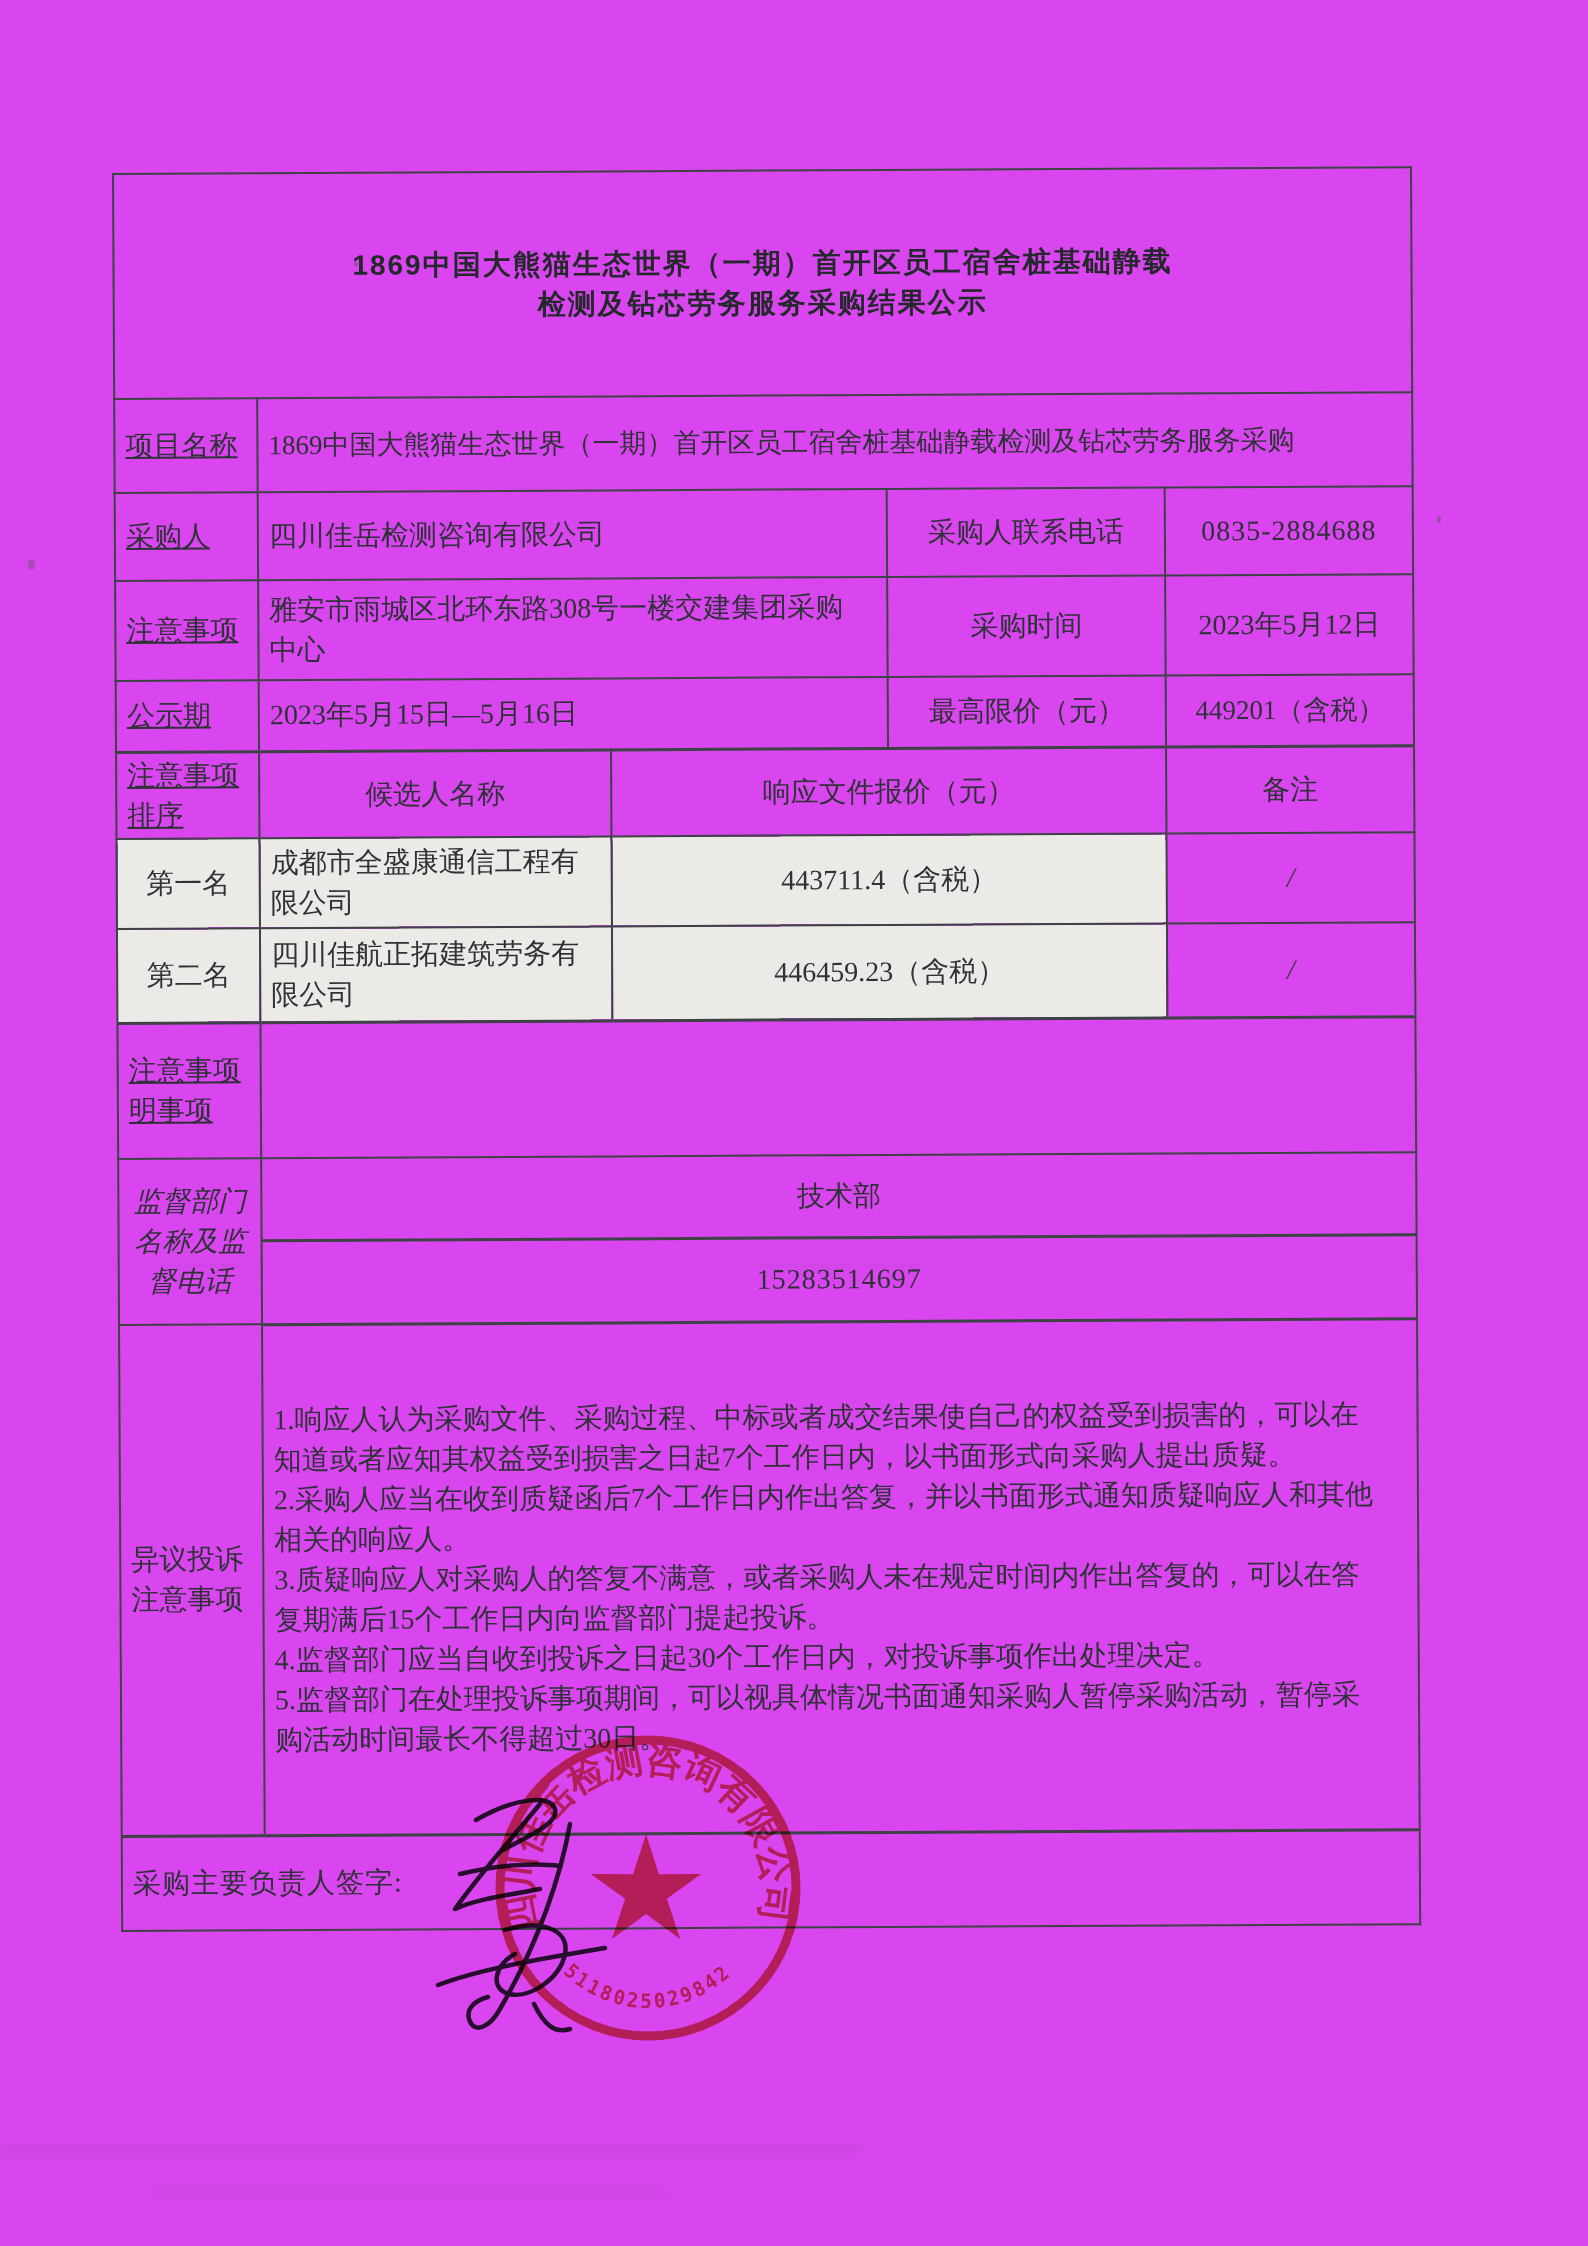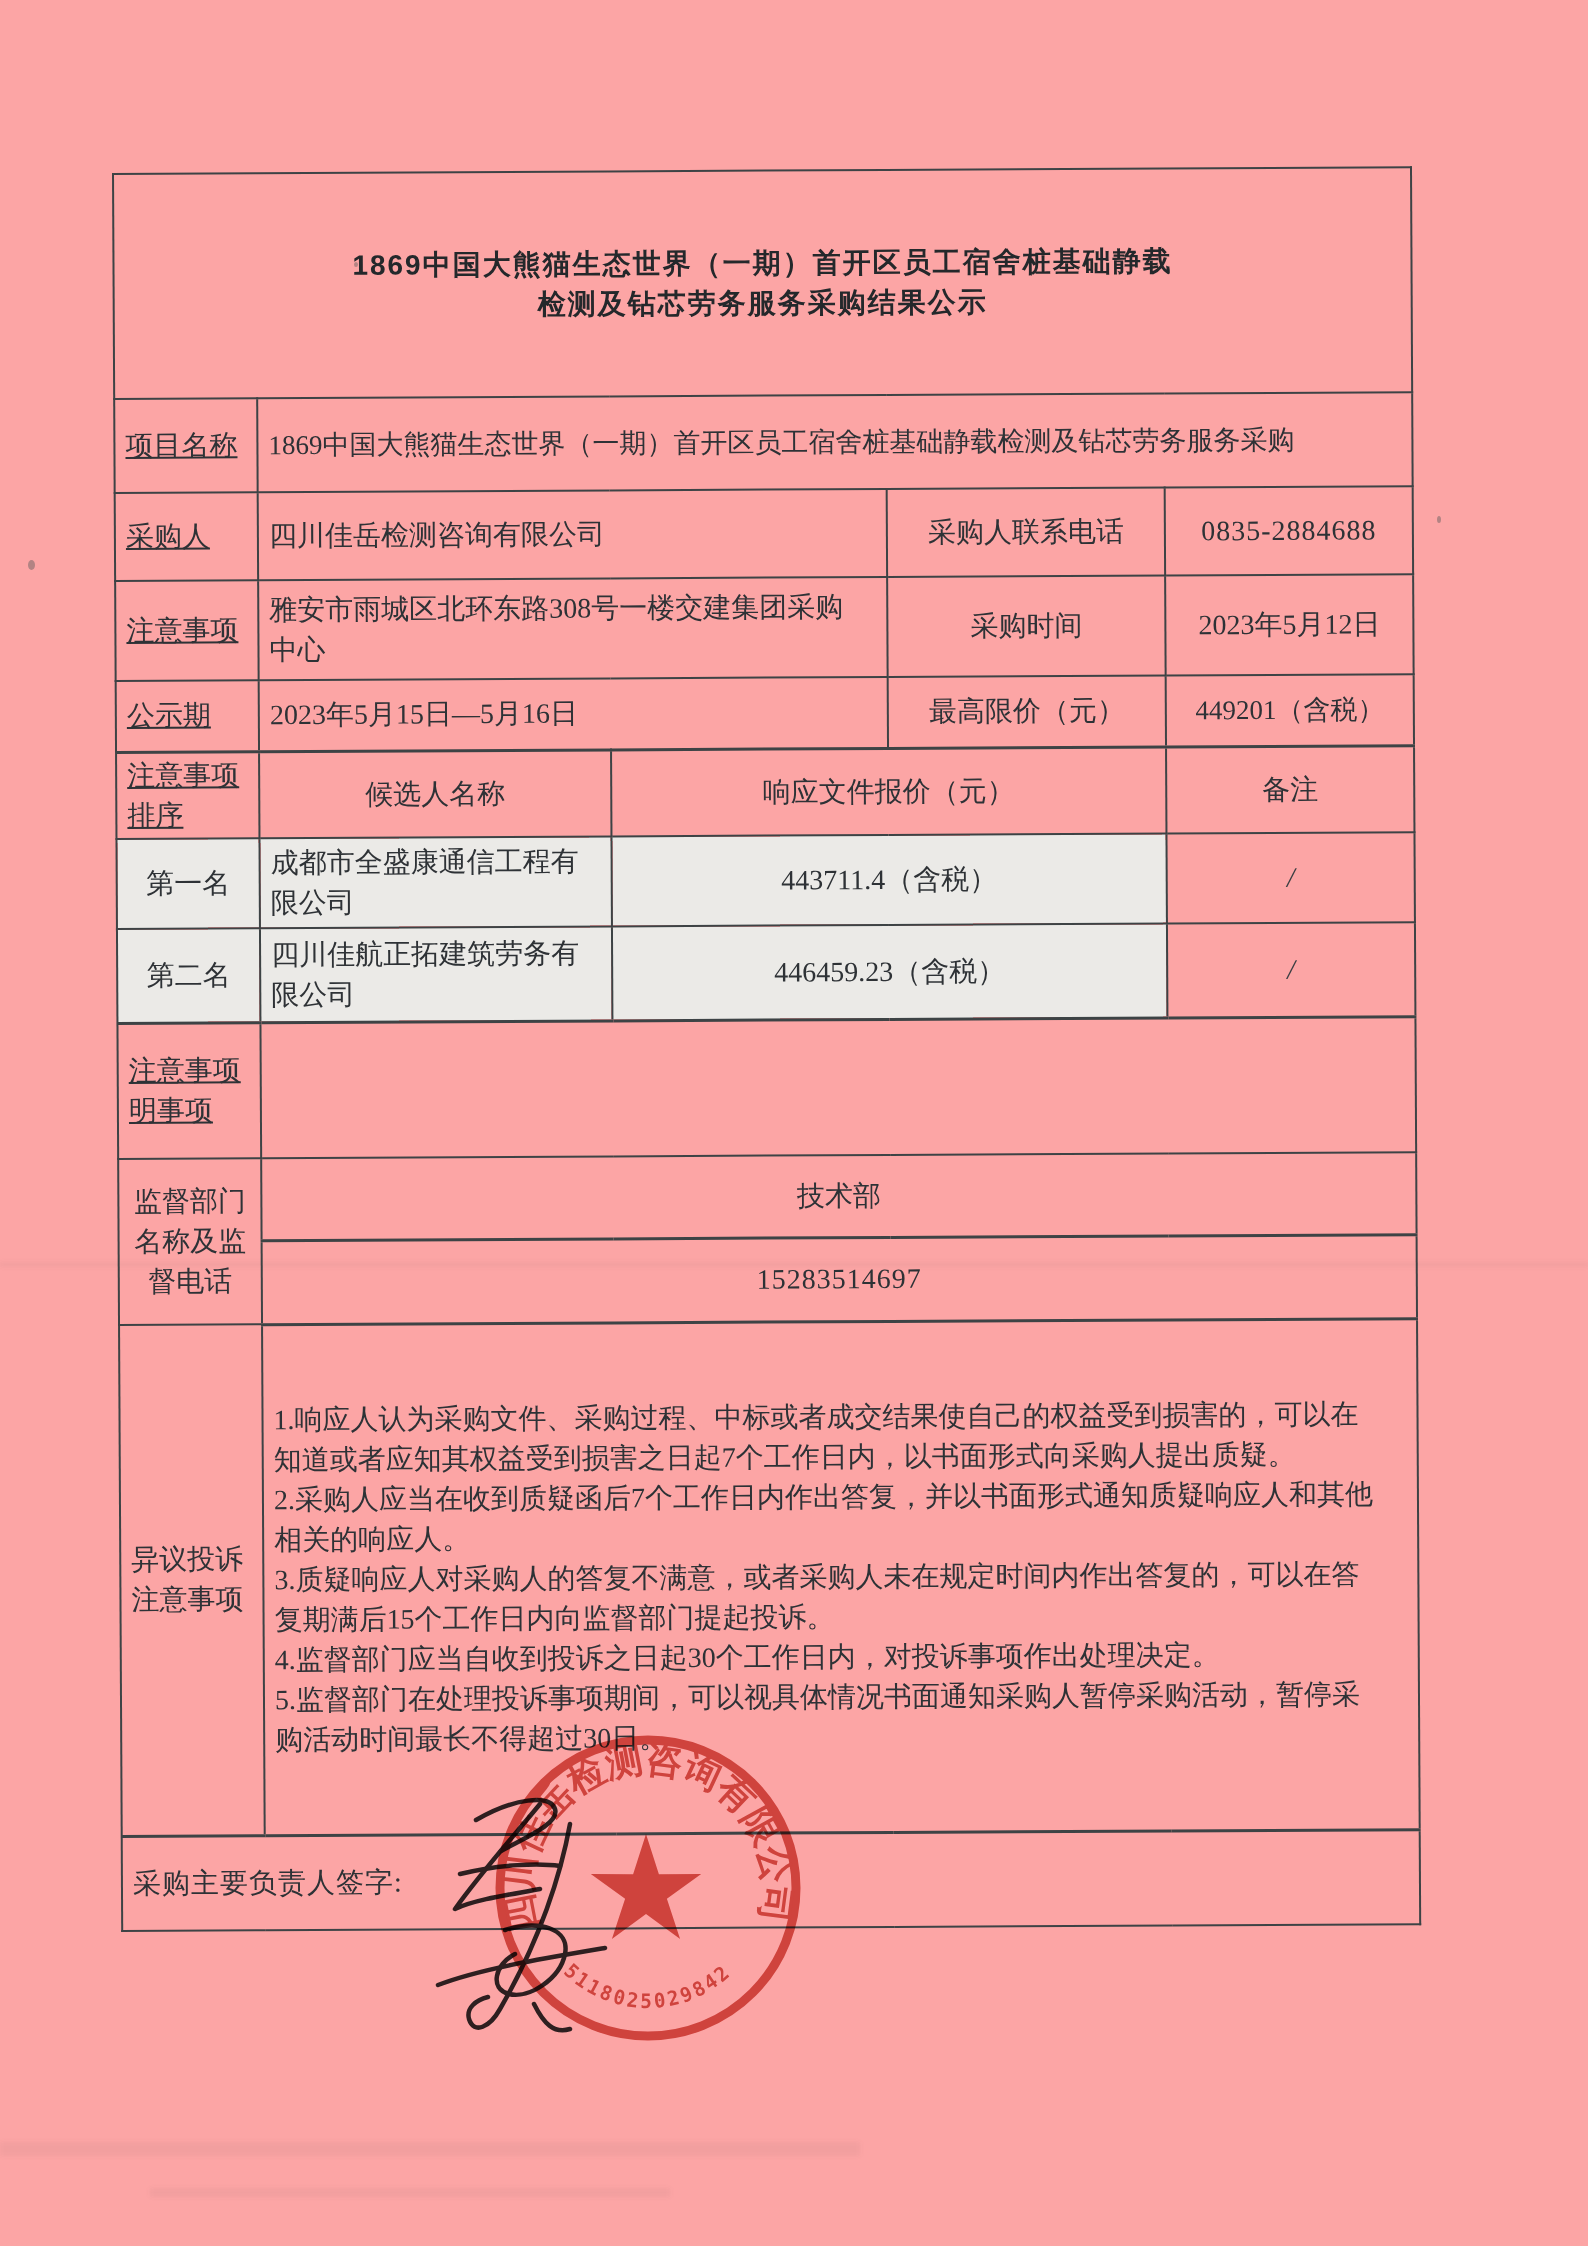--- a/index.html
+++ b/index.html
@@ -1,20 +1,20 @@
 <!DOCTYPE html>
 <html><head>
 <meta charset="utf-8">
 <style>
   html,body{margin:0;padding:0;background:#e9e9e9;}
   .page{
     position:relative;
     width:1588px;height:2246px;
     margin:0 auto;
-    background:#fca5a5;
+    background:#d946ef;
     overflow:hidden;
     font-family:"Liberation Serif","DejaVu Serif",serif;
     color:#2e3236;
   }
   
   .table-wrap{
     position:absolute;left:112px;top:173px;
     transform:rotate(-0.3deg);transform-origin:0 0;
   }
   table.doc{
@@ -63,21 +63,21 @@
   td.cand-name{font-size:25px;padding-left:8px;letter-spacing:0;}
   td.cand-price{font-size:26px;text-align:center;}
   td.remark-cell{text-align:center;font-size:34px;font-style:italic;color:#3a3e42;}
   td.notice-label{vertical-align:middle;padding-left:12px;line-height:46px;}
   td.notice-cell{
     vertical-align:bottom;
     padding:0 26px 22px 32px;
     font-size:27px;line-height:39px;
   }
   td.sign-cell{padding-left:18px;font-size:30px;letter-spacing:1px;}
-  td.sup-label{line-height:44px;}
+  td.sup-label{line-height:44px;font-style:italic;}
   td.num{font-size:30px;letter-spacing:1px;}
 
   
   .overlay{position:absolute;pointer-events:none;}
   .seal-svg{left:490px;top:1730px;mix-blend-mode:multiply;opacity:.82;}
   .sig-svg{left:418px;top:1778px;mix-blend-mode:multiply;opacity:.9;}
   .streak{position:absolute;background:rgba(60,60,60,.05);filter:blur(2px);}
   .speck{position:absolute;background:#5a5a5a;border-radius:50%;opacity:.45;}
 </style>
 </head>

